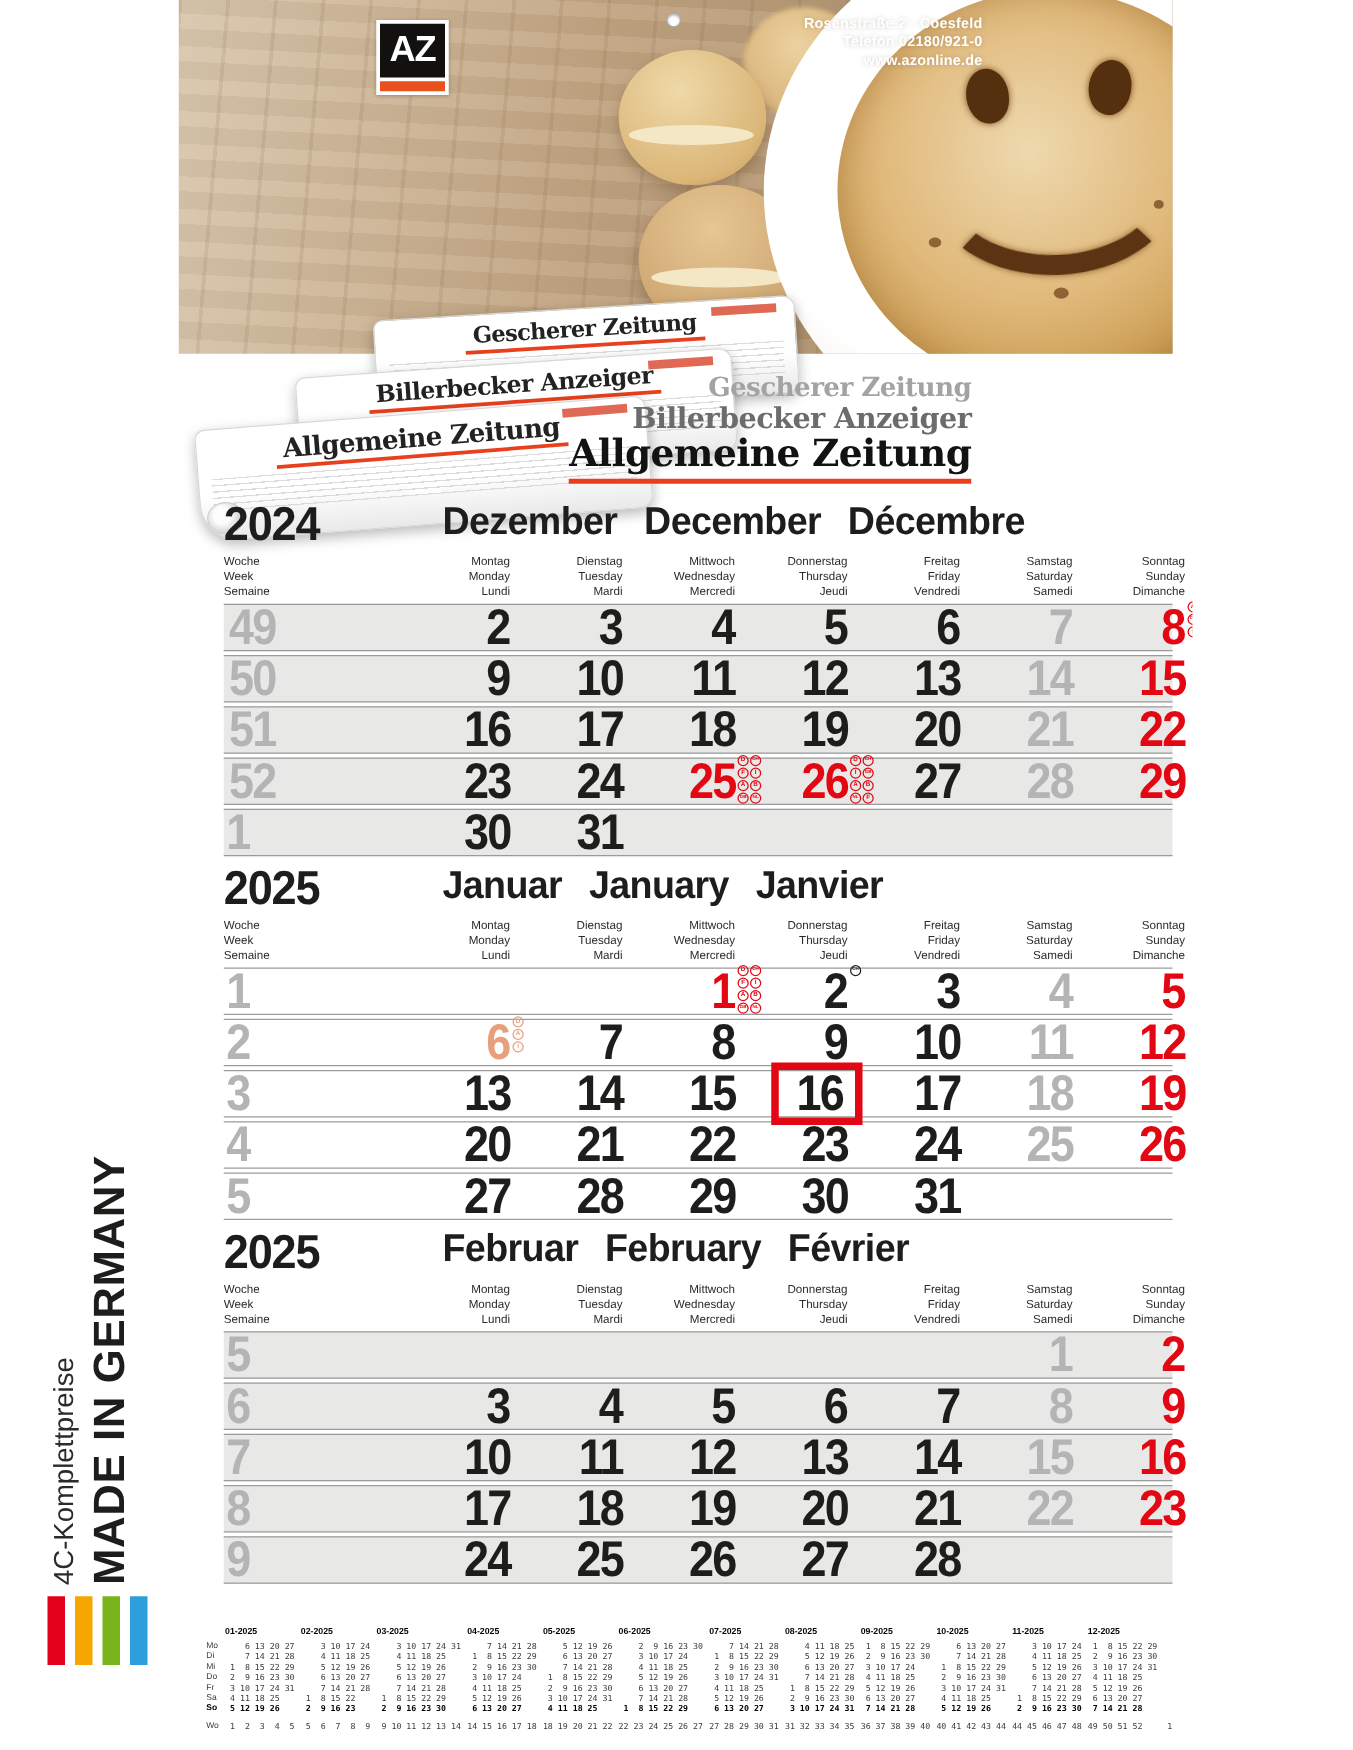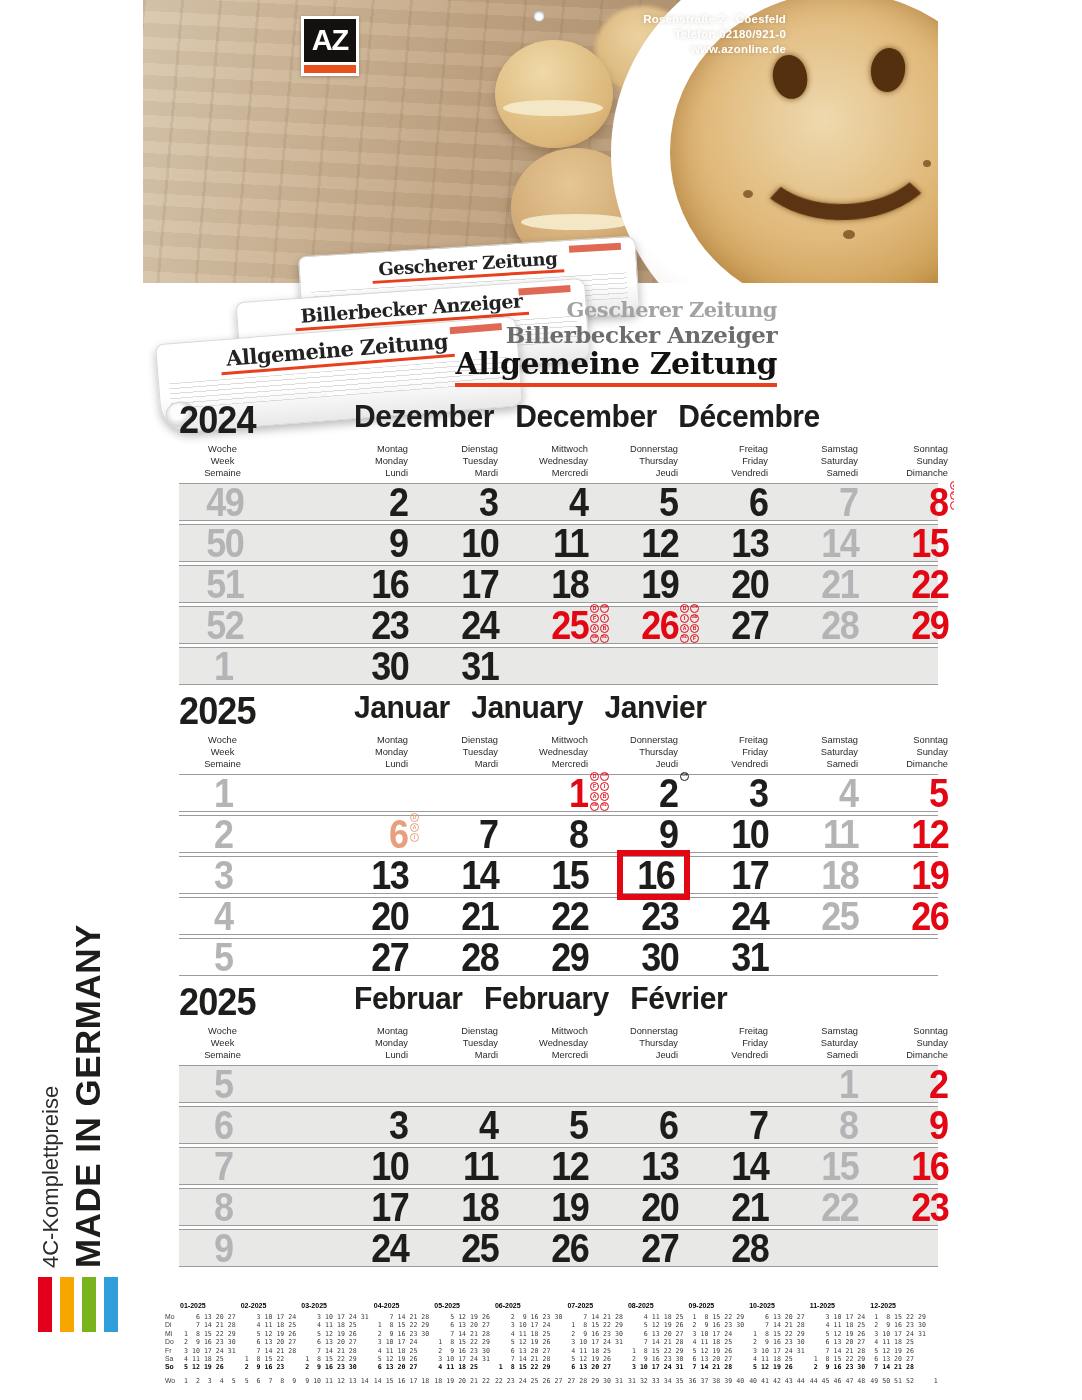--- a/index.html
+++ b/index.html
@@ -84,21 +84,21 @@
   .mh-title { font-size:31px; font-weight:bold; letter-spacing:-.5px; word-spacing:14px;
               position:absolute; left:175px; transform:scaleX(.97); transform-origin:left; }
   .mh-wrap { position:relative; width:100%; }
   .daynames { display:flex; padding:2px 0 4px; }
   .daynames .cell { font-size:9.3px; line-height:12px; color:#2a2a28; text-align:right; }
   .weekrow { display:flex; height:38px; border-top:1px solid #9b9b9b; border-bottom:1px solid #9b9b9b;
              margin-bottom:3px; align-items:center; }
   .weekrow.gray { background:#e8e9e7; }
   .weekrow.white { background:#ffffff; }
   .cell { position:relative; }
-  .cell.week { flex:0 0 165px; padding-right:78px; text-align:center; }
+  .cell.week { flex:0 0 165px; padding-right:78px; text-align:left; }
   .cell.day { flex:0 0 90px; padding-right:26px; text-align:right; }
   .numwrap { position:relative; display:inline-block; }
   .num { display:inline-block; font-size:40px; font-weight:bold; letter-spacing:-1.5px; line-height:34px;
          transform:scaleX(.9); transform-origin:right; }
   .c-b { color:#1d1d1b; } .c-g { color:#b4b4b6; } .c-r { color:#e30613; } .c-s { color:#e89f7d; }
   .syms { position:absolute; left:calc(100% + 2px); top:-4px; display:grid; gap:1px; }
   .sym { width:9px; height:9px; border:1px solid currentColor; border-radius:50%; font-size:5px;
          font-weight:bold; display:flex; align-items:center; justify-content:center; line-height:1; }
   .slider { display:inline-flex; align-items:center; justify-content:center; border:6px solid #e30613;
             padding:2px 10px; background:transparent; position:relative; z-index:3; margin:-6px -12px -6px 0; }

